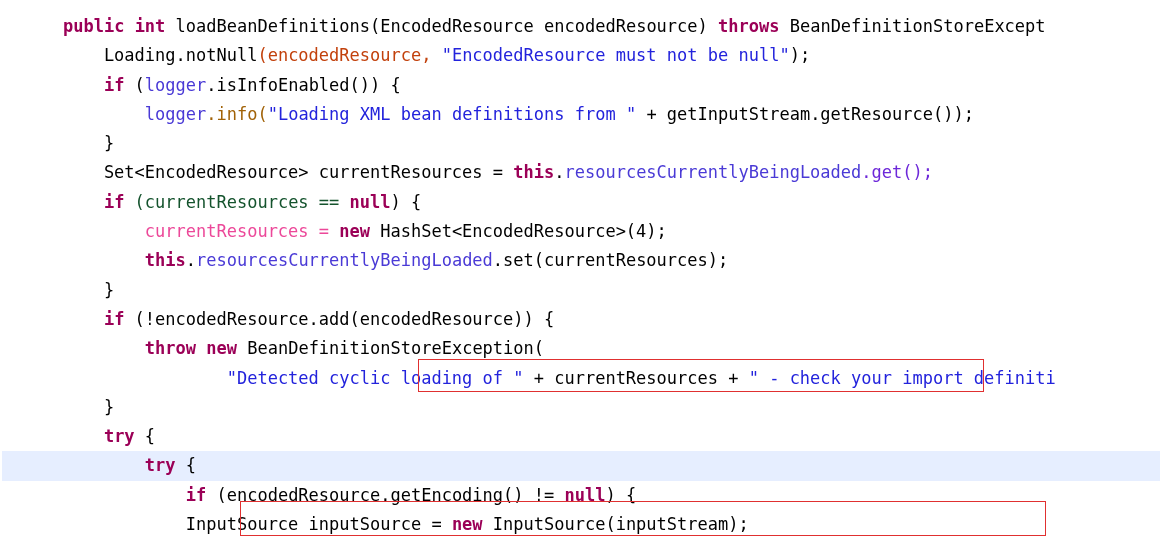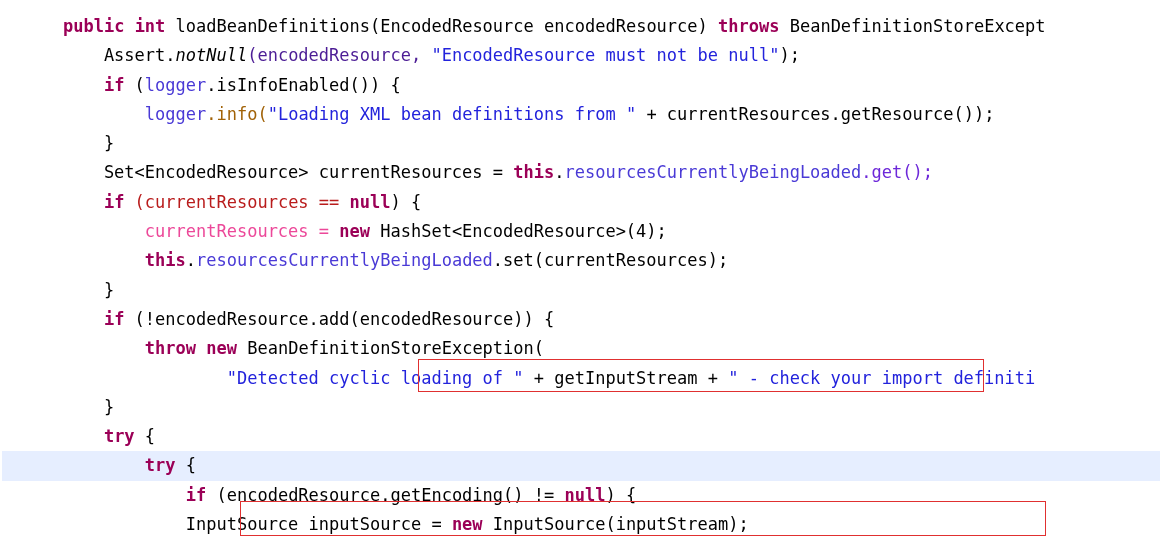--- a/index.html
+++ b/index.html
@@ -35,62 +35,62 @@
   }
   .line.current {
     background: #e6eeff;
     margin-left: -10px;
     padding-left: 20px;
     width: 1160px;
   }
   .kw   { color: #9b0057; font-weight: bold; }
   .str  { color: #2323dc; }
   .fld  { color: #4a3ad6; }
-  .stat { font-style: italic; color: #000000; }
+  .stat { color: #000000; }
   .pl   { color: #000000; }
   .anno-box {
     position: absolute;
     border: 1.6px solid #e03030;
     z-index: 3;
     pointer-events: none;
     background: transparent;
   }
 </style>
 </head>
 <body>
 
 <div id="editor" style="background: rgb(255, 255, 255); font-size: 17px; line-height: 29.3px;">
 
   <div class="code-layer">
 
     <div class="line"><span class="pl" style="color: rgb(0, 0, 0);">    </span><span class="kw" style="color: rgb(155, 0, 87);">public</span><span class="pl" style="color: rgb(0, 0, 0);"> </span><span class="kw" style="color: rgb(155, 0, 87);">int</span><span class="pl" style="color: rgb(0, 0, 0);"> loadBeanDefinitions(EncodedResource encodedResource) </span><span class="kw" style="color: rgb(155, 0, 87);">throws</span><span class="pl" style="color: rgb(0, 0, 0);"> BeanDefinitionStoreExcept</span></div>
 
-    <div class="line"><span class="pl" style="color: rgb(0, 0, 0);">        Assert.</span><span class="stat" style="color: rgb(0, 0, 0);">notNull</span><span class="pl" style="color: #4c1d95;">(encodedResource, </span><span class="str" style="color: rgb(35, 35, 220);">"EncodedResource must not be null"</span><span class="pl" style="color: rgb(0, 0, 0);">);</span></div>
+    <div class="line"><span class="pl" style="color: rgb(0, 0, 0);">        Loading.</span><span class="stat" style="color: rgb(0, 0, 0);">notNull</span><span class="pl" style="color: #c2410c;">(encodedResource, </span><span class="str" style="color: rgb(35, 35, 220);">"EncodedResource must not be null"</span><span class="pl" style="color: rgb(0, 0, 0);">);</span></div>
 
     <div class="line"><span class="pl" style="color: rgb(0, 0, 0);">        </span><span class="kw" style="color: rgb(155, 0, 87);">if</span><span class="pl" style="color: rgb(0, 0, 0);"> (</span><span class="fld" style="color: rgb(74, 58, 214);">logger</span><span class="pl" style="color: rgb(0, 0, 0);">.isInfoEnabled()) {</span></div>
 
-    <div class="line"><span class="pl" style="color: rgb(0, 0, 0);">            </span><span class="fld" style="color: rgb(74, 58, 214);">logger</span><span class="pl" style="color: #a16207;">.info(</span><span class="str" style="color: rgb(35, 35, 220);">"Loading XML bean definitions from "</span><span class="pl" style="color: rgb(0, 0, 0);"> + currentResources.getResource());</span></div>
+    <div class="line"><span class="pl" style="color: rgb(0, 0, 0);">            </span><span class="fld" style="color: rgb(74, 58, 214);">logger</span><span class="pl" style="color: #a16207;">.info(</span><span class="str" style="color: rgb(35, 35, 220);">"Loading XML bean definitions from "</span><span class="pl" style="color: rgb(0, 0, 0);"> + getInputStream.getResource());</span></div>
 
     <div class="line"><span class="pl" style="color: rgb(0, 0, 0);">        }</span></div>
 
     <div class="line"><span class="pl" style="color: rgb(0, 0, 0);">        Set&lt;EncodedResource&gt; currentResources = </span><span class="kw" style="color: rgb(155, 0, 87);">this</span><span class="pl" style="color: rgb(0, 0, 0);">.</span><span class="fld" style="color: rgb(74, 58, 214);">resourcesCurrentlyBeingLoaded</span><span class="pl" style="color: #6d28d9;">.get();</span></div>
 
-    <div class="line"><span class="pl" style="color: rgb(0, 0, 0);">        </span><span class="kw" style="color: rgb(155, 0, 87);">if</span><span class="pl" style="color: #b91c1c;"> (currentResources == </span><span class="kw" style="color: rgb(155, 0, 87);">null</span><span class="pl" style="color: rgb(0, 0, 0);">) {</span></div>
+    <div class="line"><span class="pl" style="color: rgb(0, 0, 0);">        </span><span class="kw" style="color: rgb(155, 0, 87);">if</span><span class="pl" style="color: #14532d;"> (currentResources == </span><span class="kw" style="color: rgb(155, 0, 87);">null</span><span class="pl" style="color: rgb(0, 0, 0);">) {</span></div>
 
     <div class="line"><span class="pl" style="color: #ec4899;">            currentResources = </span><span class="kw" style="color: rgb(155, 0, 87);">new</span><span class="pl" style="color: rgb(0, 0, 0);"> HashSet&lt;EncodedResource&gt;(4);</span></div>
 
     <div class="line"><span class="pl" style="color: rgb(0, 0, 0);">            </span><span class="kw" style="color: rgb(155, 0, 87);">this</span><span class="pl" style="color: rgb(0, 0, 0);">.</span><span class="fld" style="color: rgb(74, 58, 214);">resourcesCurrentlyBeingLoaded</span><span class="pl" style="color: rgb(0, 0, 0);">.set(currentResources);</span></div>
 
     <div class="line"><span class="pl" style="color: rgb(0, 0, 0);">        }</span></div>
 
     <div class="line"><span class="pl" style="color: rgb(0, 0, 0);">        </span><span class="kw" style="color: rgb(155, 0, 87);">if</span><span class="pl" style="color: rgb(0, 0, 0);"> (!encodedResource.add(encodedResource)) {</span></div>
 
     <div class="line"><span class="pl" style="color: rgb(0, 0, 0);">            </span><span class="kw" style="color: rgb(155, 0, 87);">throw</span><span class="pl" style="color: rgb(0, 0, 0);"> </span><span class="kw" style="color: rgb(155, 0, 87);">new</span><span class="pl" style="color: rgb(0, 0, 0);"> BeanDefinitionStoreException(</span></div>
 
-    <div class="line"><span class="pl" style="color: rgb(0, 0, 0);">                    </span><span class="str" style="color: rgb(35, 35, 220);">"Detected cyclic loading of "</span><span class="pl" style="color: rgb(0, 0, 0);"> + getInputStream + </span><span class="str" style="color: rgb(35, 35, 220);">" - check your import definiti</span></div>
+    <div class="line"><span class="pl" style="color: rgb(0, 0, 0);">                    </span><span class="str" style="color: rgb(35, 35, 220);">"Detected cyclic loading of "</span><span class="pl" style="color: rgb(0, 0, 0);"> + currentResources + </span><span class="str" style="color: rgb(35, 35, 220);">" - check your import definiti</span></div>
 
     <div class="line"><span class="pl" style="color: rgb(0, 0, 0);">        }</span></div>
 
     <div class="line"><span class="pl" style="color: rgb(0, 0, 0);">        </span><span class="kw" style="color: rgb(155, 0, 87);">try</span><span class="pl" style="color: rgb(0, 0, 0);"> {</span></div>
 
 
     <div class="line current" style="background: rgb(230, 238, 255);"><span class="pl" style="color: rgb(0, 0, 0);">            </span><span class="kw" style="color: rgb(155, 0, 87);">try</span><span class="pl" style="color: rgb(0, 0, 0);"> {</span></div>
 
     <div class="line"><span class="pl" style="color: rgb(0, 0, 0);">                </span><span class="kw" style="color: rgb(155, 0, 87);">if</span><span class="pl" style="color: rgb(0, 0, 0);"> (encodedResource.getEncoding() != </span><span class="kw" style="color: rgb(155, 0, 87);">null</span><span class="pl" style="color: rgb(0, 0, 0);">) {</span></div>
 

